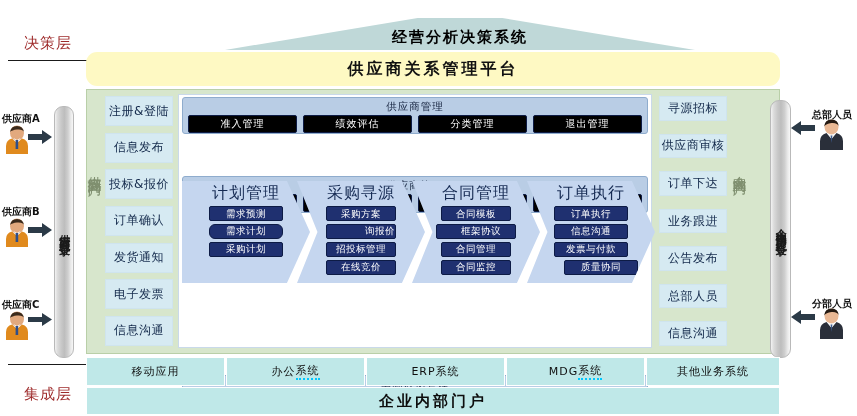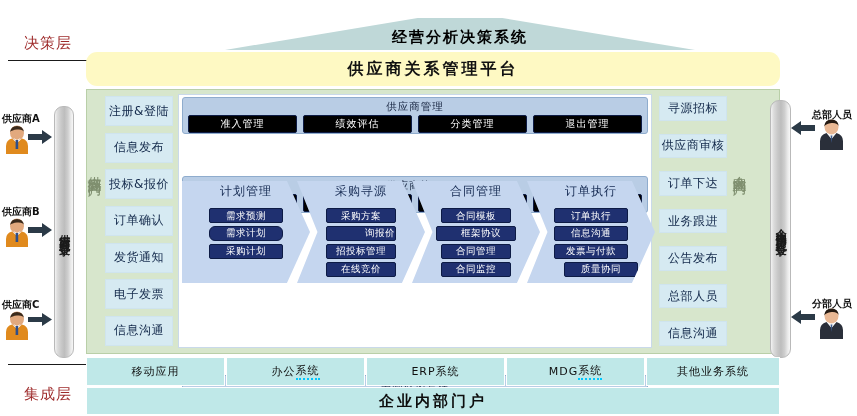--- a/index.html
+++ b/index.html
@@ -108,22 +108,22 @@
     background:#C5D6EF;
     clip-path:polygon(0% 0%, 82% 0%, 100% 50%, 82% 100%, 0% 100%,
                       16% 50%);
     display:flex;flex-direction:column;align-items:center;
     padding-top:2px;
   }
   .chev.first{
     clip-path:polygon(0% 0%, 82% 0%, 100% 50%, 82% 100%, 0% 100%);
   }
   .chev-title{
-    font-size:12px;color:#152a52;letter-spacing:1px;white-space:nowrap;
-    margin-bottom:8px;
+    font-size:16px;color:#152a52;letter-spacing:1px;white-space:nowrap;
+    margin-bottom:2px;
   }
   .chev-chip{
     background:#1F3070;border:1px solid #0d1b45;border-radius:2px;
     color:#fff;font-size:9.5px;text-align:center;
     white-space:nowrap;letter-spacing:.5px;line-height:1.1;
     padding:1.5px 0;margin-bottom:2.5px;
   }
 
   
   .int-cell{

